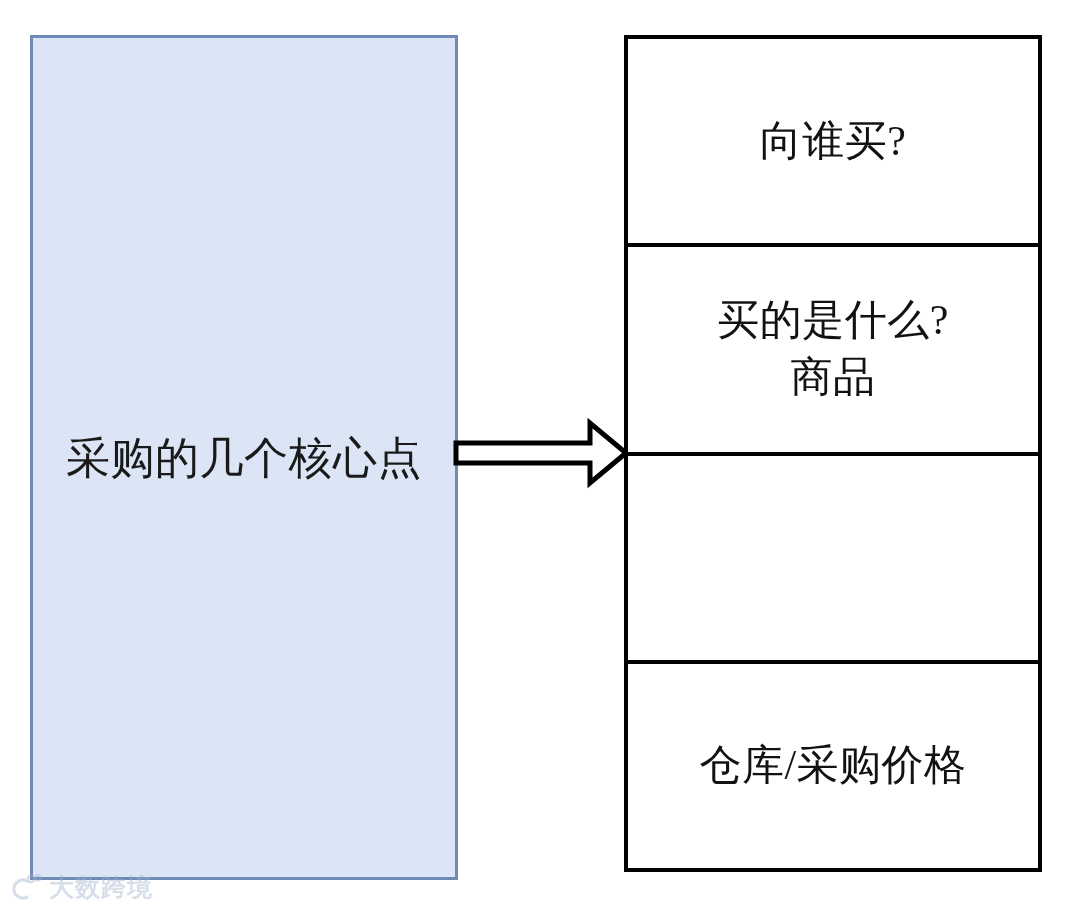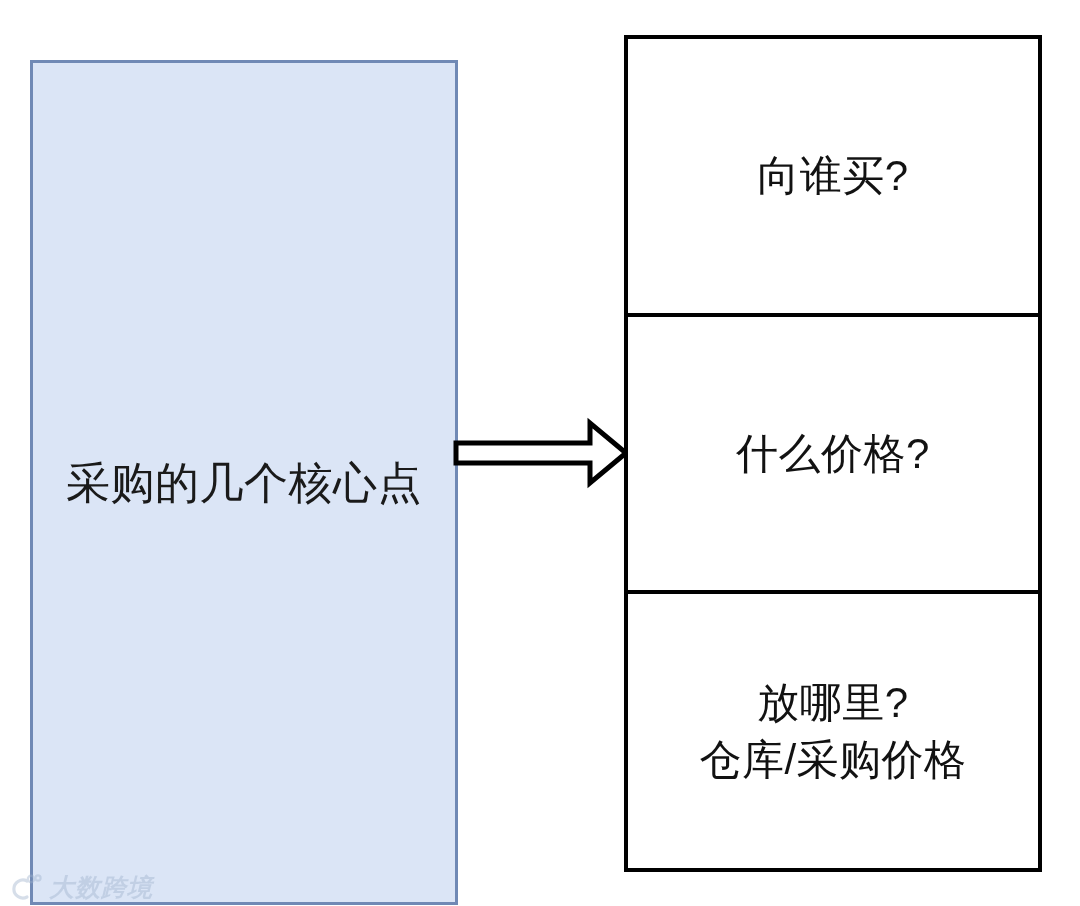--- a/index.html
+++ b/index.html
@@ -24,21 +24,20 @@
     left: 30px;
     top: 35px;
     width: 428px;
     height: 845px;
     background: #dbe5f6;
     border: 3px solid #7089b5;
     box-sizing: border-box;
     display: flex;
     align-items: center;
     justify-content: center;
-    margin-top: 25px;
   }
   .source-label {
     font-size: 44px;
     line-height: 1.25;
     color: #1a1a1a;
     letter-spacing: 0.5px;
     white-space: nowrap;
     text-align: center;
   }
 
@@ -62,20 +61,21 @@
     position: absolute;
     left: 624px;
     top: 35px;
     width: 418px;
     height: 837px;
     border: 4px solid #000000;
     box-sizing: border-box;
     background: #ffffff;
     display: flex;
     flex-direction: column;
+    font-family: Liberation Serif, serif;
   }
   .target-cell {
     flex: 1 1 0;
     border-bottom: 4px solid #000000;
     box-sizing: border-box;
     display: flex;
     flex-direction: column;
     align-items: center;
     justify-content: center;
     background: #ffffff;
@@ -96,21 +96,20 @@
   .watermark {
     position: absolute;
     left: 8px;
     bottom: 4px;
     display: flex;
     align-items: center;
     gap: 7px;
     opacity: 0.42;
     pointer-events: none;
     user-select: none;
-    font-style: italic;
   }
   .wm-mark {
     width: 34px;
     height: 30px;
     position: relative;
     flex: none;
   }
   .wm-mark svg { display:block; width:34px; height:30px; }
   .wm-text {
     font-size: 25px;
@@ -134,27 +133,29 @@
       <path d="M 0 25 L 134 25 L 134 5 L 170 35 L 134 65 L 134 45 L 0 45 Z" fill="#ffffff" stroke="#000000" stroke-width="5" stroke-linejoin="miter"></path>
     </svg>
   </div>
 
   <div class="target-stack">
 
     <div class="target-cell">
       <div class="cell-line">向谁买?</div>
     </div>
 
-
     <div class="target-cell">
-      <div class="cell-line">什么价格?</div>
+      <div class="cell-line">买的是什么?</div>
+      <div class="cell-line">商品</div>
     </div>
 
     <div class="target-cell">
-      <div class="cell-line">放哪里?</div>
+    </div>
+
+    <div class="target-cell">
       <div class="cell-line">仓库/采购价格</div>
     </div>
 
   </div>
 
   <div class="watermark">
     <span class="wm-mark">
       <svg viewBox="0 0 34 30" xmlns="http://www.w3.org/2000/svg" aria-hidden="true">
         <path d="M 19 9 A 9 9 0 1 0 19 25" fill="none" stroke="#9fb2cd" stroke-width="3.2" stroke-linecap="round"></path>
         <circle cx="23" cy="7" r="3.2" fill="none" stroke="#9fb2cd" stroke-width="2.4"></circle>

